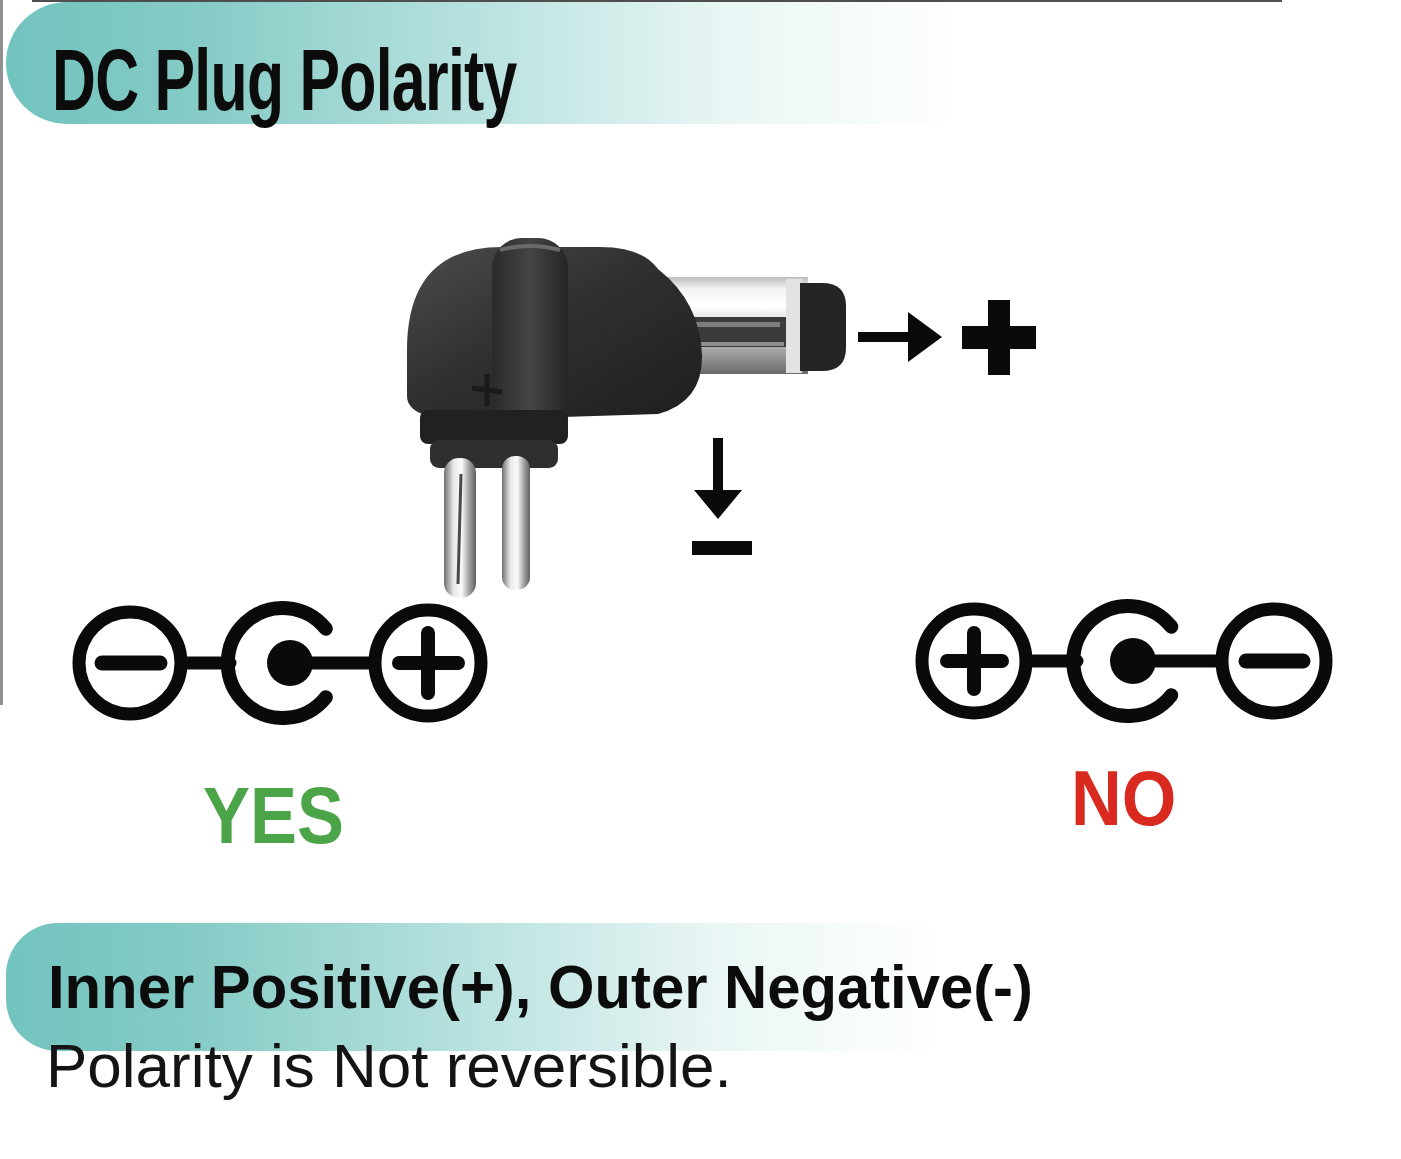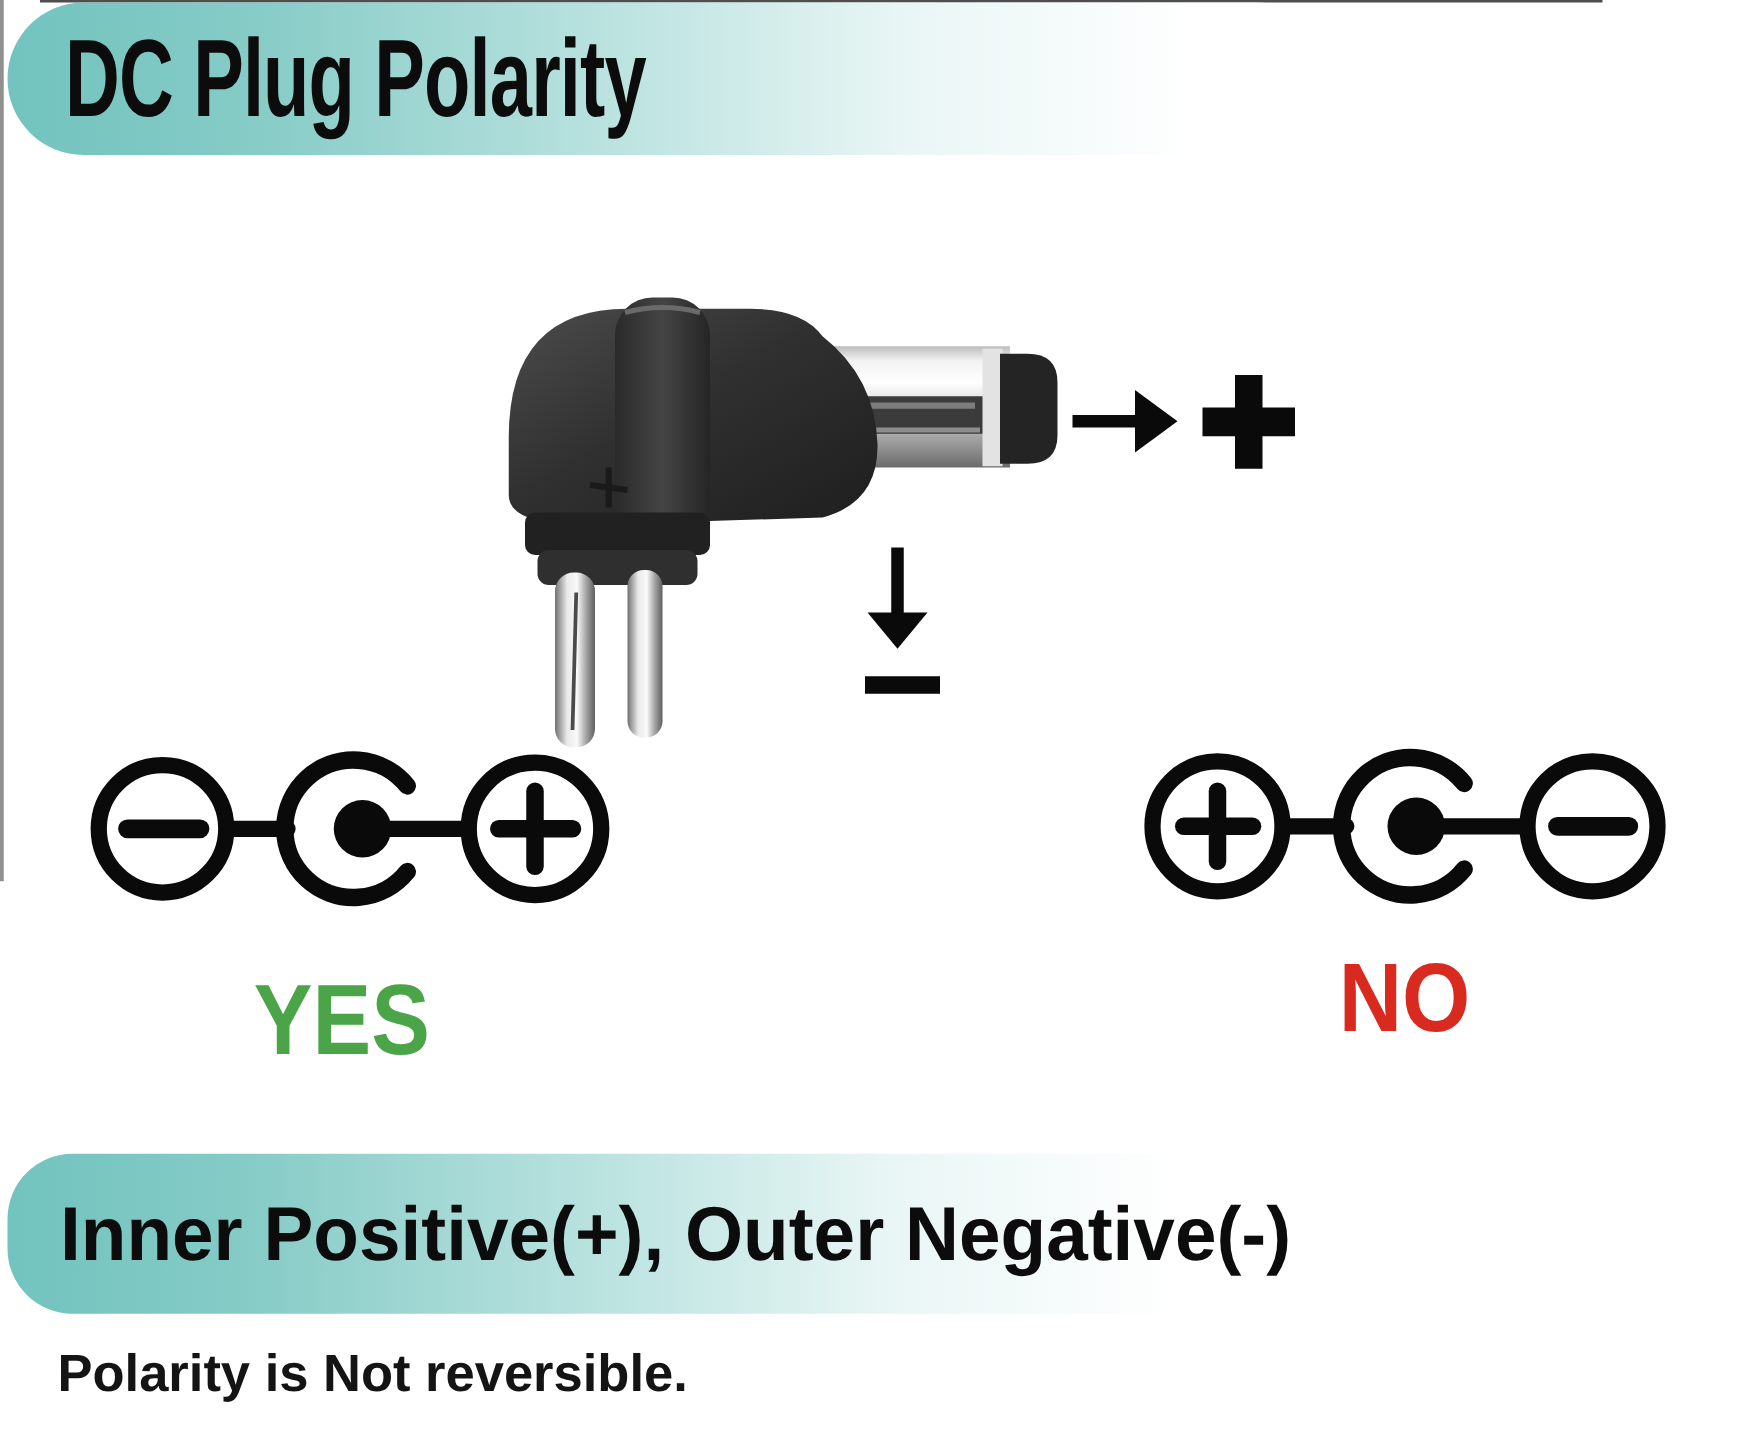--- a/index.html
+++ b/index.html
@@ -13,32 +13,32 @@
   
   .edge-left{position:absolute;left:0;top:0;width:3px;height:705px;background:#909090;}
   .edge-top{position:absolute;left:32px;top:0;width:1250px;height:2px;background:#2f2f2f;opacity:.85;}
 
   
   .ribbon{
     position:absolute;
     background:linear-gradient(90deg,#72c3be 0%,#85cbc6 18%,#b9e2df 45%,#e9f6f5 68%,#ffffff 90%);
     display:flex;align-items:center;
   }
-  .ribbon.top{left:6px;top:2px;width:1060px;height:122px;border-radius:62px;}
+  .ribbon.top{left:6px;top:2px;width:1060px;height:122px;border-radius:62px;align-items:flex-end;}
   .ribbon.bottom{left:6px;top:923px;width:1042px;height:128px;border-radius:52px;align-items:center;}
   .ribbon-title{
     color:#0c0c0c;font-weight:bold;line-height:1;white-space:nowrap;
     transform-origin:left center;
   }
   .ribbon.top .ribbon-title{margin-left:46px;font-size:88px;transform:scaleX(.69);letter-spacing:-1px;}
   .ribbon.bottom .ribbon-title{margin-left:42px;font-size:61px;transform:scaleX(.98);}
 
   .note{
-    position:absolute;left:46px;top:1076px;
-    font-size:42px;color:#141414;font-weight:700;line-height:1.1;white-space:nowrap;
+    position:absolute;left:46px;top:1032px;
+    font-size:62px;color:#141414;font-weight:400;line-height:1.1;white-space:nowrap;
   }
 
   .verdict{position:absolute;font-weight:bold;line-height:1;white-space:nowrap;transform-origin:left top;}
   .verdict.yes{left:203px;top:776px;font-size:80px;color:#4ba548;transform:scaleX(.88);}
   .verdict.no{left:1071px;top:759px;font-size:78px;color:#d92a20;transform:scaleX(.9);}
 
   svg.overlay{position:absolute;left:0;top:0;width:1401px;height:1159px;}
 </style>
 </head>
 <body>

